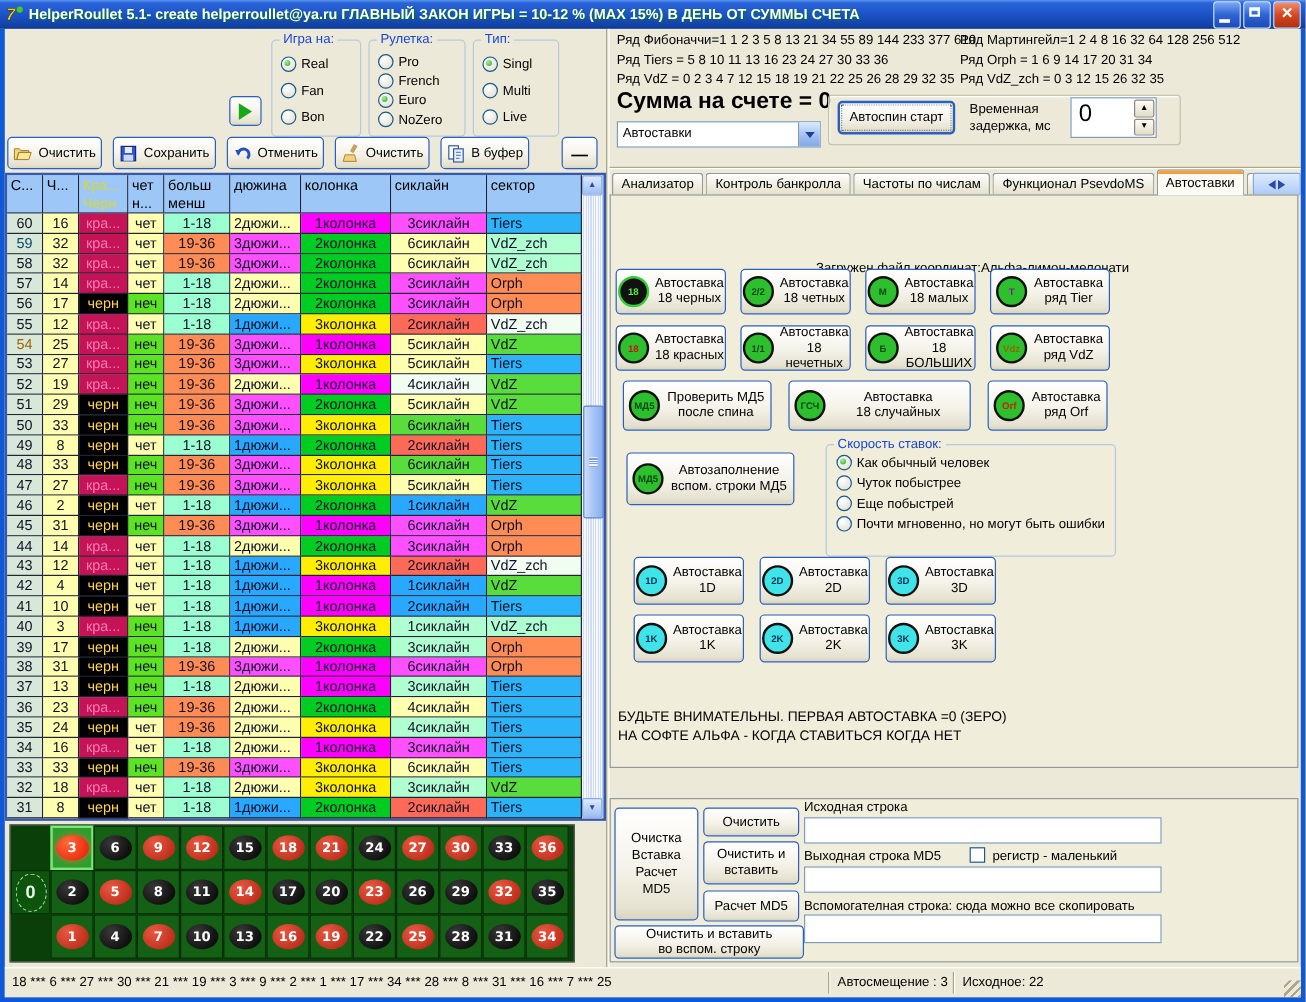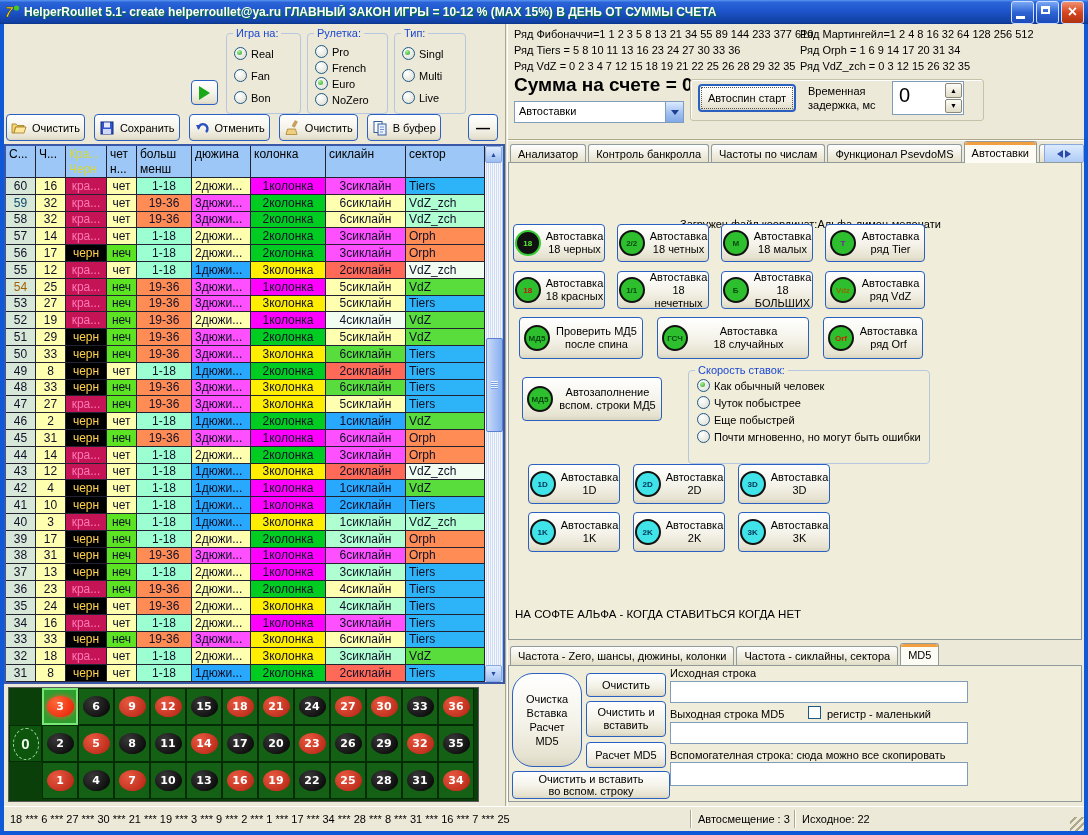--- a/index.html
+++ b/index.html
@@ -128,21 +128,21 @@
   .albl{flex:1;text-align:center;line-height:13px;}
   .ricon{width:22px;height:22px;border-radius:50%;display:grid;place-items:center;
     font-size:8px;font-weight:bold;flex:0 0 auto;}
   #autofill-btn{position:absolute;left:522px;top:377px;width:140px;height:44px;}
   #speed-gb{left:688px;top:370px;width:242px;height:94px;background:#f0edda;}
   #speed-box{position:absolute;left:8px;top:8px;display:flex;flex-direction:column;gap:4px;}
   #d-row,#k-row{position:absolute;left:528px;width:302px;height:40px;display:flex;justify-content:space-between;}
   #d-row{top:464px;}#k-row{top:512px;}
   .warn{position:absolute;left:515px;font-size:11.5px;}
   
-  #md5-big{position:absolute;left:512px;top:673px;width:70px;height:94px;line-height:14px;text-align:center;border-radius:21px;}
+  #md5-big{position:absolute;left:512px;top:673px;width:70px;height:94px;line-height:14px;text-align:center;}
   #md5-clear{position:absolute;left:586px;top:673px;width:80px;height:24px;}
   #md5-clearpaste{position:absolute;left:586px;top:701px;width:80px;height:36px;line-height:13px;text-align:center;}
   #md5-calc{position:absolute;left:586px;top:742px;width:80px;height:26px;}
   #md5-clearaux{position:absolute;left:512px;top:771px;width:158px;height:28px;line-height:12px;text-align:center;}
   
   #status{position:absolute;left:4px;top:806px;width:1080px;height:25px;background:#ece9d8;
     border-top:1px solid #fff;display:flex;align-items:center;box-sizing:border-box;}
   #status .seg{padding:0 6px;white-space:nowrap;overflow:hidden;}
   #status .s1{flex:1;}
   #status .s2{width:90px;}
@@ -915,27 +915,23 @@
       </button>
       <button class="xpbtn abtn" style="width: 92px;">
         <span class="ricon" style="background: rgb(64, 228, 232); color: rgb(0, 51, 85); border: 2px solid rgb(17, 17, 17);">3K</span>
         <span class="albl">
           <div>Автоставка</div>
           <div>3K</div>
         </span>
       </button>
     </div>
 
+  <span class="warn" style="top:592px;">БУДЬТЕ ВНИМАТЕЛЬНЫ. ПЕРВАЯ АВТОСТАВКА =0 (ЗЕРО)</span>
   <span class="warn" style="top:608px;">НА СОФТЕ АЛЬФА - КОГДА СТАВИТЬСЯ КОГДА НЕТ</span>
 
-  <div class="tabbar" id="btab-bar">
-      <span class="tab">Частота - Zero, шансы, дюжины, колонки</span>
-      <span class="tab">Частота - сиклайны, сектора</span>
-      <span class="tab active">MD5</span>
-    </div>
   <div class="tabbody" id="btab-body"></div>
 
   <button class="xpbtn" id="md5-big">Очистка Вставка Расчет MD5</button>
   <button class="xpbtn" id="md5-clear">Очистить</button>
   <button class="xpbtn" id="md5-clearpaste">
     <span><span>Очистить и</span><br><span>вставить</span></span>
   </button>
   <button class="xpbtn" id="md5-calc">Расчет MD5</button>
   <button class="xpbtn" id="md5-clearaux">
     <span><span>Очистить и  вставить</span><br><span>во вспом. строку</span></span>

